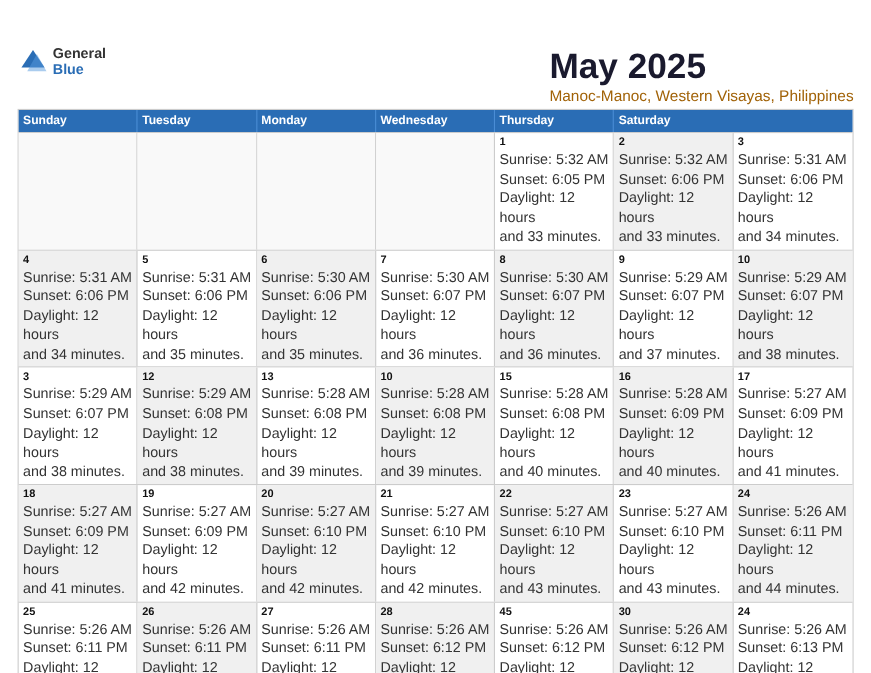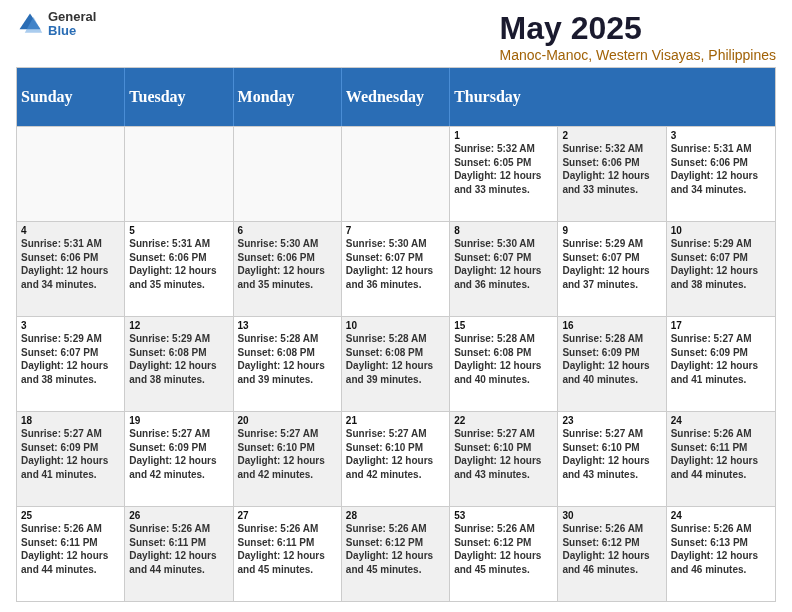--- a/index.html
+++ b/index.html
@@ -15,20 +15,21 @@
       height: 612px;
       padding: 10px 16px 10px 16px;
       display: flex;
       flex-direction: column;
     }
     .header-row {
       display: flex;
       justify-content: space-between;
       align-items: flex-start;
       margin-bottom: 4px;
+      margin-top: 32px;
     }
     .logo {
       display: flex;
       align-items: center;
       gap: 4px;
     }
     .logo-text {
       display: flex;
       flex-direction: column;
       line-height: 1.1;
@@ -65,26 +66,25 @@
       flex-direction: column;
       border: 1px solid #ccc;
     }
     .cal-header {
       display: grid;
       grid-template-columns: repeat(7, 1fr);
       background: #2a6db5;
     }
     .cal-header-cell {
       color: #fff;
-      font-size: 16px;
-      font-weight: bold;
-      padding: 20px 4px;
+      font-size: 11px;
+      font-weight: bold;
+      padding: 4px 4px;
       text-align: left;
       border-right: 1px solid #4a8dd5;
-      font-family: Liberation Serif, serif;
     }
     .cal-header-cell:last-child { border-right: none; }
     .cal-body {
       flex: 1;
       display: flex;
       flex-direction: column;
     }
     .cal-row {
       display: grid;
       grid-template-columns: repeat(7, 1fr);
@@ -102,24 +102,23 @@
     .cal-cell:last-child { border-right: none; }
     .cal-cell.empty { background: #f9f9f9; }
     .cal-cell.shaded { background: #f0f0f0; }
     .day-num {
       font-size: 10px;
       font-weight: bold;
       color: #111;
       margin-bottom: 1px;
     }
     .day-info {
-      font-size: 10px;
+      font-size: 13px;
       color: #333;
       line-height: 1.35;
-      font-weight: bold;
     }
   </style>
 </head>
 <body>
 
 <div class="page">
   <div class="header-row">
     <div class="logo">
       <svg class="logo-icon" viewBox="0 0 32 32" xmlns="http://www.w3.org/2000/svg">
         <rect width="32" height="32" fill="none"></rect>
@@ -137,20 +136,21 @@
     </div>
   </div>
 
   <div class="calendar">
     <div class="cal-header">
     <div class="cal-header-cell">Sunday</div>
         <div class="cal-header-cell">Tuesday</div>
         <div class="cal-header-cell">Monday</div>
         <div class="cal-header-cell">Wednesday</div>
         <div class="cal-header-cell">Thursday</div>
+        <div class="cal-header-cell">Saturday</div>
       </div>
     <div class="cal-body">
     <div class="cal-row">
           <div class="cal-cell empty"></div>
           <div class="cal-cell empty"></div>
           <div class="cal-cell empty"></div>
           <div class="cal-cell empty"></div>
           <div class="cal-cell">
             <div class="day-num">1</div>
             <div class="day-info" style="white-space: pre-line;">Sunrise: 5:32 AM
@@ -349,21 +349,21 @@
 and 45 minutes.</div>
           </div>
           <div class="cal-cell shaded">
             <div class="day-num">28</div>
             <div class="day-info" style="white-space: pre-line;">Sunrise: 5:26 AM
 Sunset: 6:12 PM
 Daylight: 12 hours
 and 45 minutes.</div>
           </div>
           <div class="cal-cell">
-            <div class="day-num">53</div>
+            <div class="day-num">45</div>
             <div class="day-info" style="white-space: pre-line;">Sunrise: 5:26 AM
 Sunset: 6:12 PM
 Daylight: 12 hours
 and 45 minutes.</div>
           </div>
           <div class="cal-cell shaded">
             <div class="day-num">30</div>
             <div class="day-info" style="white-space: pre-line;">Sunrise: 5:26 AM
 Sunset: 6:12 PM
 Daylight: 12 hours

